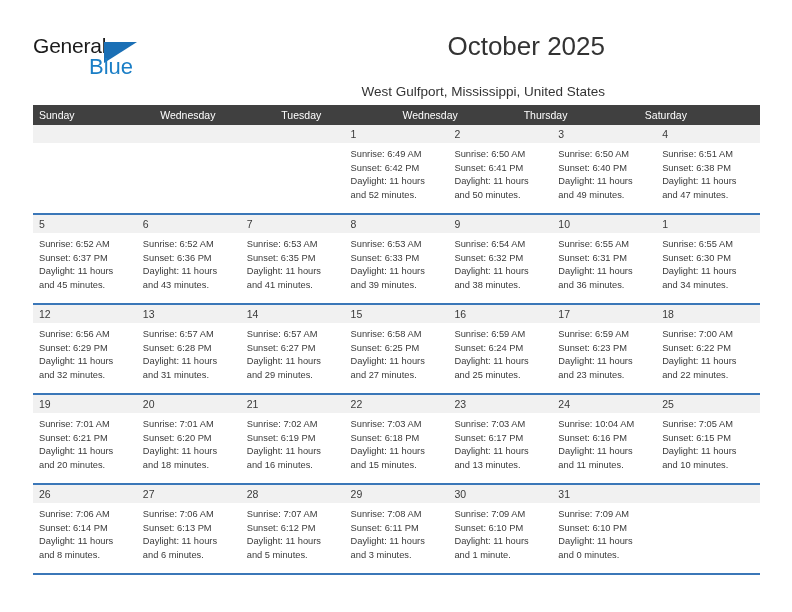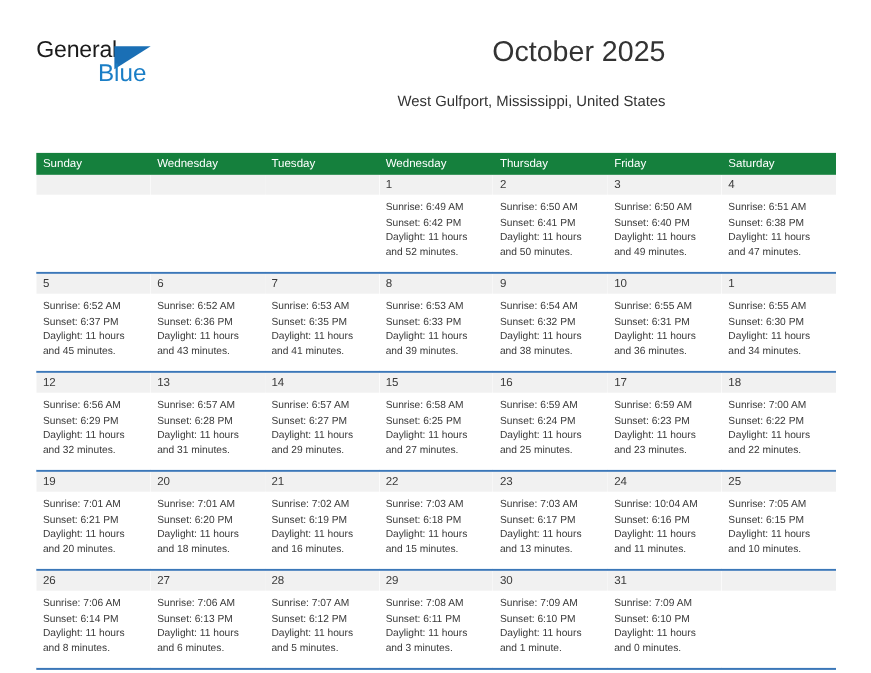--- a/index.html
+++ b/index.html
@@ -86,23 +86,22 @@
 
   
   .calendar {
     position: absolute;
     left: 33px;
     top: 105px;
     width: 727px;
   }
   .dow-row {
     display: flex;
-    background: #15803d;
+    background: #404040;
     height: 20px;
-    margin-top: 34px;
   }
   .dow-cell {
     flex: 1 1 0;
     color: #ffffff;
     font-size: 10.5px;
     line-height: 20px;
     padding-left: 6px;
     box-sizing: border-box;
     white-space: nowrap;
   }
@@ -162,21 +161,20 @@
     </div>
   </div>
 
   <div class="calendar">
     <div class="dow-row">
         <div class="dow-cell">Sunday</div>
         <div class="dow-cell">Wednesday</div>
         <div class="dow-cell">Tuesday</div>
         <div class="dow-cell">Wednesday</div>
         <div class="dow-cell">Thursday</div>
-        <div class="dow-cell">Friday</div>
         <div class="dow-cell">Saturday</div>
       </div>
     <div id="weeks-container">
         <div class="week-row">
           <div class="day-cell empty">
             <div class="day-band"></div>
           </div>
           <div class="day-cell empty">
             <div class="day-band"></div>
           </div>

